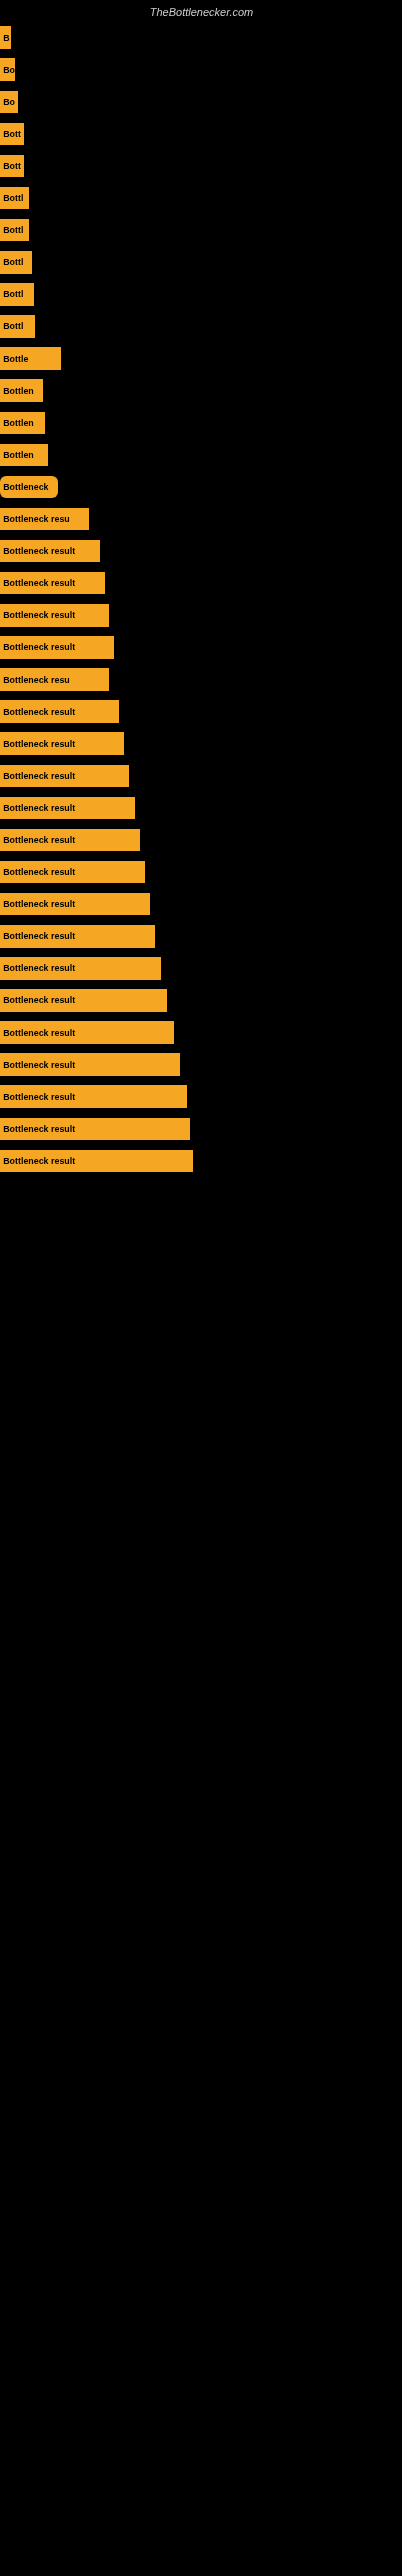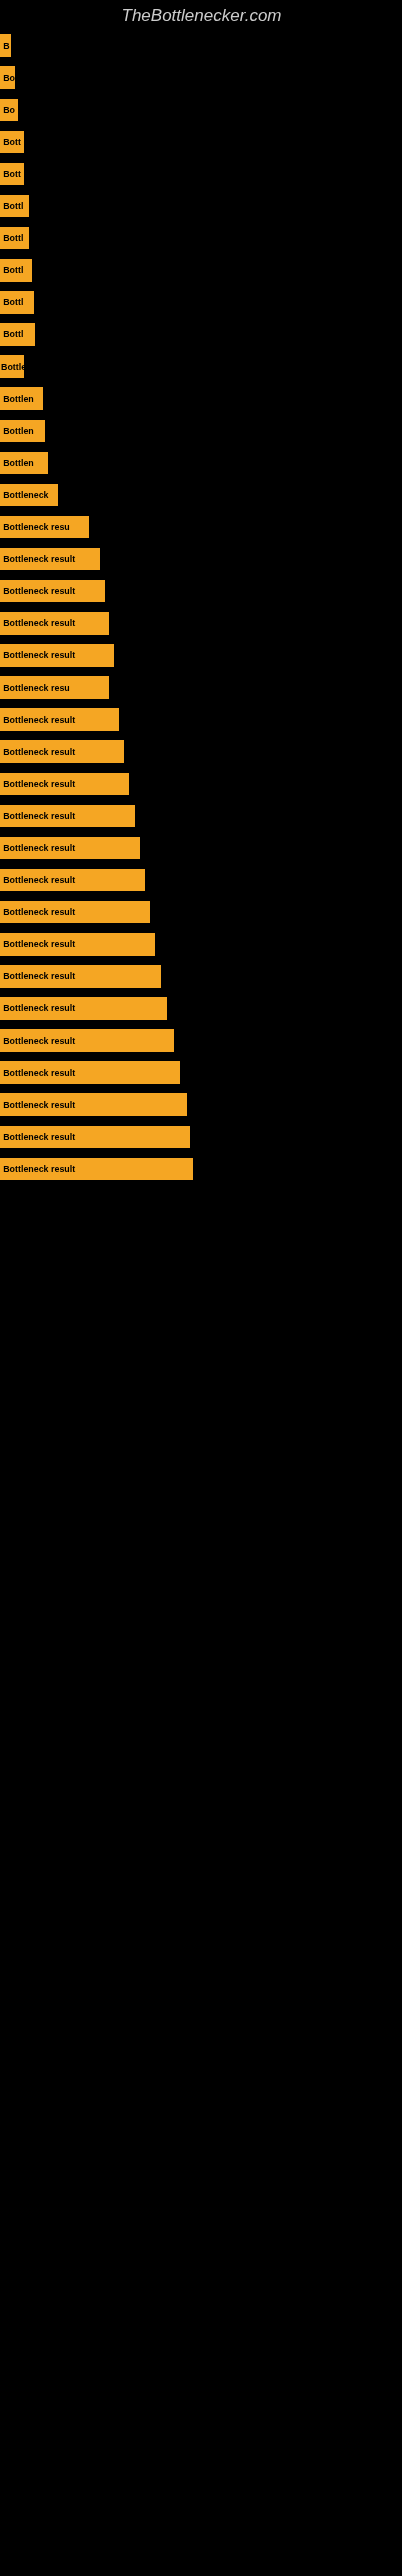--- a/index.html
+++ b/index.html
@@ -10,21 +10,21 @@
     body {
       background-color: #000;
       width: 403px;
       min-height: 2576px;
       font-family: Arial, sans-serif;
       position: relative;
     }
     .site-title {
       text-align: center;
       color: #ccc;
-      font-size: 17px;
+      font-size: 11px;
       padding: 6.4px 0 3.2px 0;
       font-style: italic;
     }
     .bar-container {
       display: flex;
       align-items: center;
       margin-bottom: 0;
       padding: 4.8px 0;
     }
     .bar {
@@ -93,41 +93,41 @@
       <div class="bar" style="width: 34px;">
         <span class="bar-label">Bottl</span>
       </div>
     </div>
     <div class="bar-container">
       <div class="bar" style="width: 35px;">
         <span class="bar-label">Bottl</span>
       </div>
     </div>
     <div class="bar-container">
-      <div class="bar" style="width: 24px; justify-content: center;">
+      <div class="bar" style="width: 61px;">
         <span class="bar-label">Bottle</span>
       </div>
     </div>
     <div class="bar-container">
       <div class="bar" style="width: 43px;">
         <span class="bar-label">Bottlen</span>
       </div>
     </div>
     <div class="bar-container">
       <div class="bar" style="width: 45px;">
         <span class="bar-label">Bottlen</span>
       </div>
     </div>
     <div class="bar-container">
       <div class="bar" style="width: 48px;">
         <span class="bar-label">Bottlen</span>
       </div>
     </div>
     <div class="bar-container">
-      <div class="bar" style="width: 58px;">
+      <div class="bar" style="width: 58px; border-radius: 6px;">
         <span class="bar-label">Bottleneck</span>
       </div>
     </div>
     <div class="bar-container">
       <div class="bar" style="width: 89px;">
         <span class="bar-label">Bottleneck resu</span>
       </div>
     </div>
     <div class="bar-container">
       <div class="bar" style="width: 100px;">

